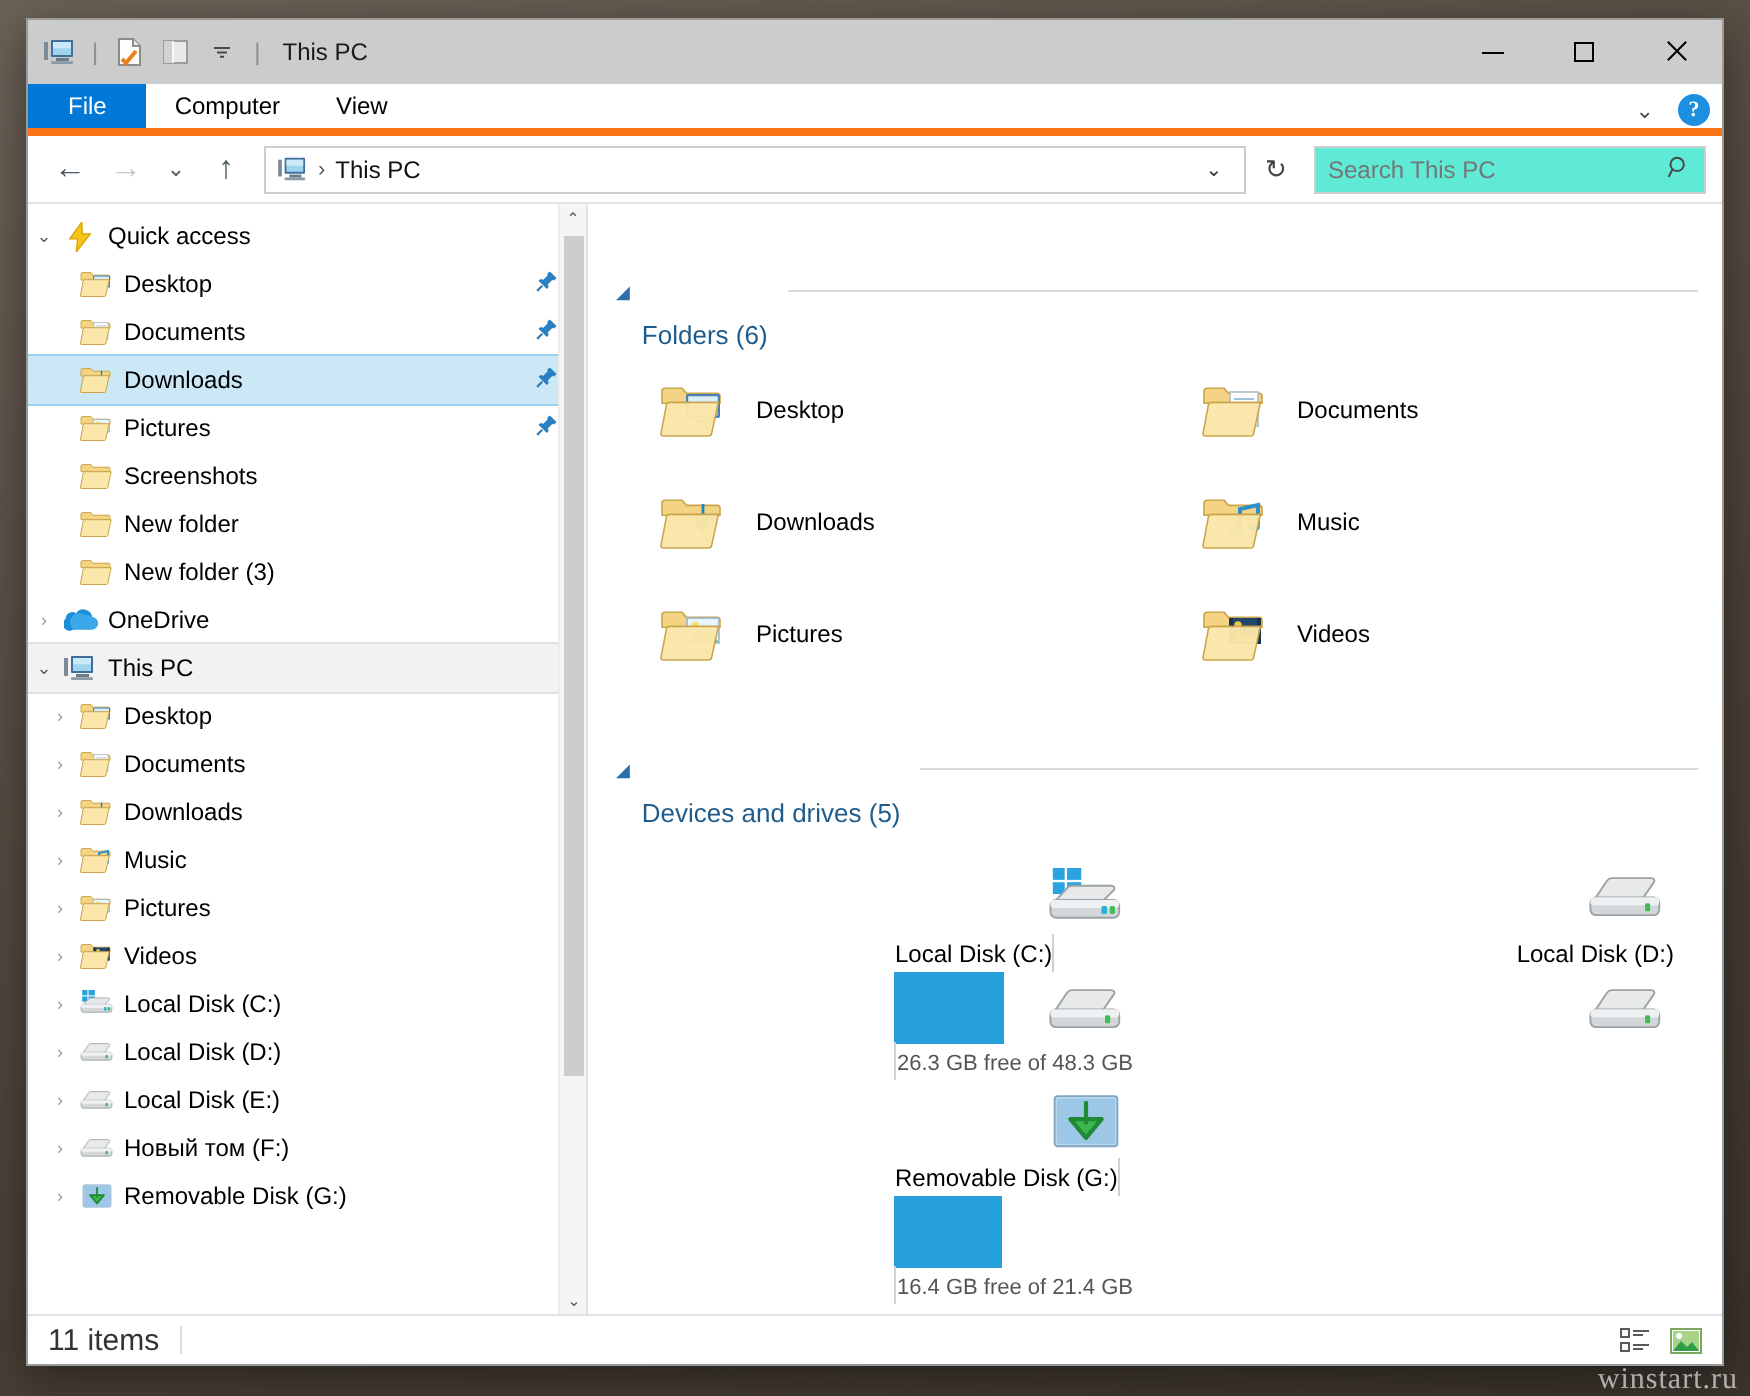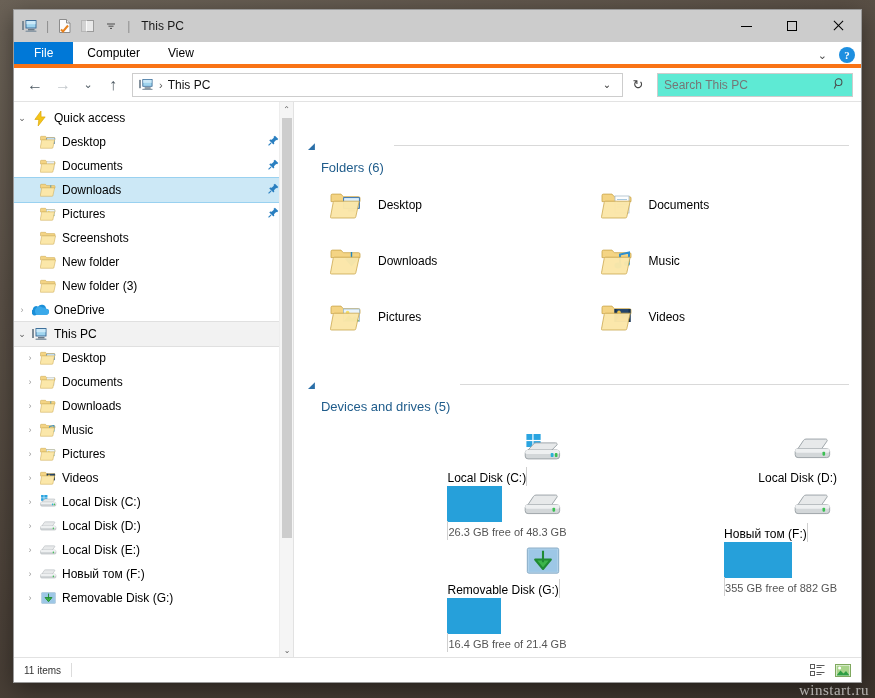--- a/index.html
+++ b/index.html
@@ -153,21 +153,21 @@
   .bar { height: 12px; background:#e6e6e6; border:1px solid #cfcfcf; margin-bottom:3px; }
   .bar > i { display:block; height:100%; background:#26a0da; }
   .dfree { font-size:11px; color:#555; white-space:nowrap; }
   
   .statusbar {
     height: 25px; flex: 0 0 25px;
     border-top: 1px solid #e2e2e2;
     display:flex; align-items:center; background:#fff;
     position:relative;
   }
-  .status-text { font-size: 10px; color:#333; padding-left: 10px; }
+  .status-text { font-size: 15px; color:#333; padding-left: 10px; }
   .status-sep { width:1px; height:14px; background:#dcdcdc; margin-left:10px; }
   .viewtoggles { position:absolute; right: 8px; top:0; height:25px; display:flex; align-items:center; gap:6px; }
   .vt { width: 20px; height:19px; display:flex; align-items:center; justify-content:center; }
   .watermark {
     position:absolute; right: 6px; bottom: -1px;
     font-size: 15px; color: rgba(255,255,255,.62);
     letter-spacing: .5px; pointer-events:none;
     font-family:"Liberation Serif", serif;
   }
 </style>
@@ -713,21 +713,20 @@
           </div>
           <div class="drive">
             <span class="dico">
               <svg width="38" height="27.36" viewBox="0 0 32 23">
                 <path d="M3 12l5-7.5a2.6 2.6 0 012.1-1.1h16.6c1 0 1.6.9 1.1 1.7L23 12z" fill="#e7e9ea" stroke="#9ba2a6" stroke-width="0.8"></path>
                 <rect x="1" y="11.5" width="29" height="7.5" rx="2.4" fill="#d3d7d9" stroke="#9ba2a6" stroke-width="0.8"></rect>
                 <rect x="1" y="11.5" width="29" height="3.4" rx="1.6" fill="#eef0f1"></rect>
                 <rect x="24" y="14" width="2.2" height="3.4" rx="0.7" fill="#3bbf52"></rect>
               </svg>
             </span>
-            <span class="dinfo"><span class="dname">Новый том (F:)</span><span class="bar"><i style="width:60%"></i></span><span class="dfree">355 GB free of 882 GB</span></span>
           </div>
           <div class="drive">
             <span class="dico">
               <svg width="34" height="27.200000000000003" viewBox="0 0 32 26">
                 <rect x="1" y="1" width="30" height="24" rx="1.5" fill="#bcd9ee" stroke="#7fa5c2" stroke-width="0.9"></rect>
                 <rect x="2.2" y="2.2" width="27.6" height="21.6" fill="#9dc7e6"></rect>
                 <path d="M16 3.5v11M16 21L8.5 12h15z" fill="#3cb54a" stroke="#1f8a33" stroke-width="2" stroke-linejoin="round"></path>
               </svg>
             </span>
             <span class="dinfo"><span class="dname">Removable Disk (G:)</span><span class="bar"><i style="width:45%"></i></span><span class="dfree">16.4 GB free of 21.4 GB</span></span>

